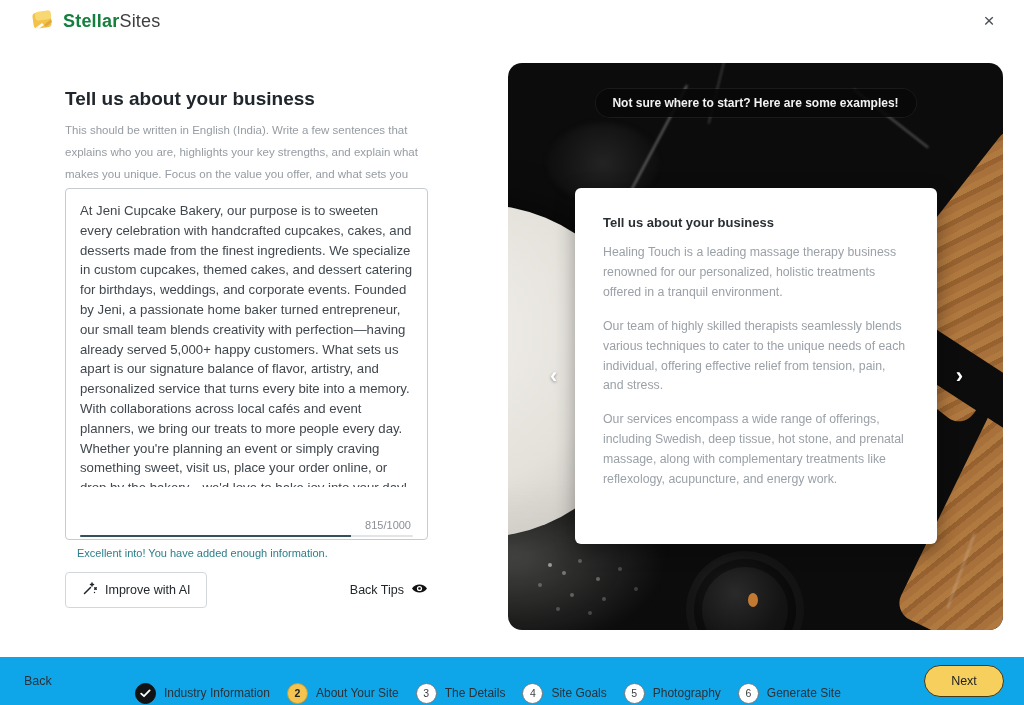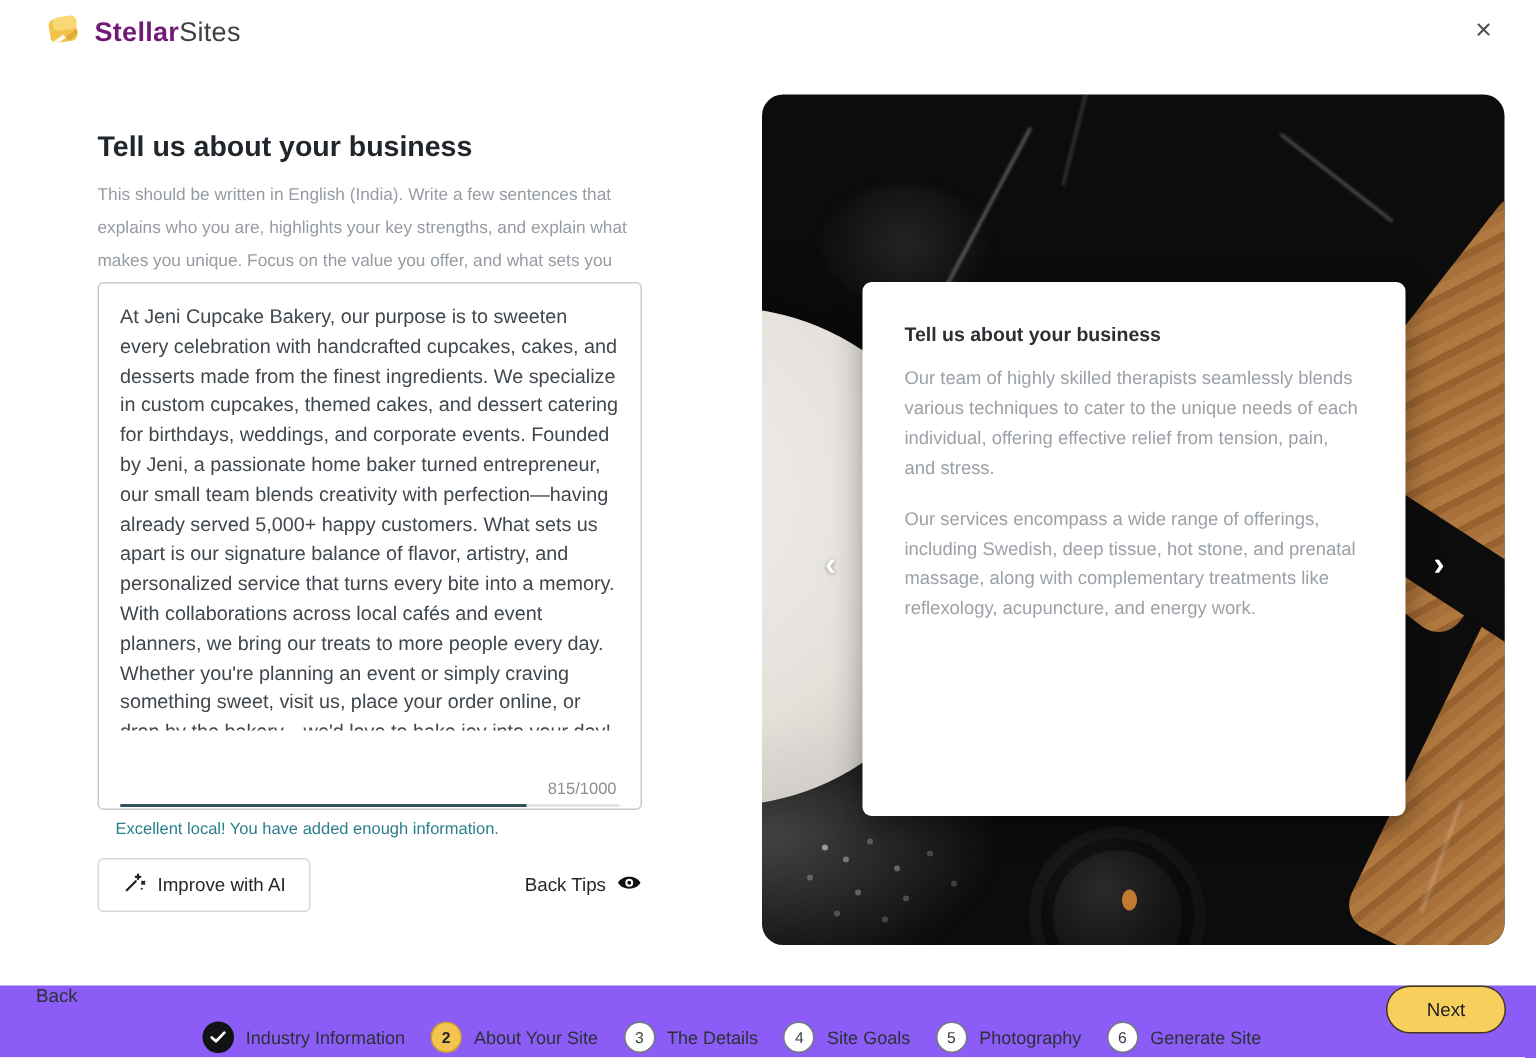--- a/index.html
+++ b/index.html
@@ -4,21 +4,21 @@
 <style>
   * { margin:0; padding:0; box-sizing:border-box; }
   html,body { background:#ffffff; }
   body { font-family:"Liberation Sans", sans-serif; color:#22272b; }
   .screen { position:relative; width:1024px; height:705px; background:#fff; overflow:hidden; }
 
   
   .logo { position:absolute; left:30px; top:9px; display:flex; align-items:center; gap:7px; }
   .logo-icon { width:26px; height:24px; position:relative; }
   .logo-text { font-size:18px; letter-spacing:.2px; }
-  .logo-text b { color:#701a75; font-weight:700;margin-top:45px; }
+  .logo-text b { color:#15803d; font-weight:700;margin-top:45px; }
   .logo-text span { color:#404040; font-weight:400; }
   .close-btn { position:absolute; right:22px; top:8px; width:26px; height:26px; display:flex;
     align-items:center; justify-content:center; font-size:19px; color:#4a4f54; cursor:pointer; }
 
   
   .page-title { position:absolute; left:65px; top:88px; font-size:19px; font-weight:700; color:#20262b; }
   .page-helper { position:absolute; left:65px; top:120px; width:372px; font-size:11.5px;
     color:#969ca2; line-height:1.9; }
 
   .textarea-box { position:absolute; left:65px; top:188px; width:363px; height:352px;
@@ -83,21 +83,21 @@
   .example-card h3 { font-size:13px; font-weight:700; color:#2a2f33; margin-bottom:13px; }
   .example-card p { font-size:12.3px; color:#9ba1a7; line-height:1.62; margin-bottom:14px; }
 
   .carousel-arrow { position:absolute; color:#ffffff; font-size:22px; font-weight:700;
     cursor:pointer; text-shadow:0 1px 3px rgba(0,0,0,.4); line-height:1; }
   .arrow-prev { left:42px; top:302px; }
   .arrow-next { right:40px; top:302px; }
 
   
   .footer { position:absolute; left:0; right:0; bottom:0; height:48px; display:flex;
-    align-items:flex-start; padding:0 20px 0 24px; background:#8b5cf6; }
+    align-items:center; padding:0 20px 0 24px; background:#0ea5e9; }
   .back-link { font-size:12.5px; color:#2c3136; cursor:pointer; }
   .stepper { display:flex; align-items:center; gap:17px; margin:0 auto; }
   .step { display:flex; align-items:center; gap:8px; cursor:pointer;margin-top:24px; }
   .step-circle { width:21px; height:21px; border-radius:50%; display:flex; align-items:center;
     justify-content:center; font-size:10.5px; color:#3a3f44; border:1px solid #74797e; background:#fff; }
   .step.done .step-circle { background:#111315; border-color:#111315; color:#fff; }
   .step.current .step-circle { background:#f3c44f; border-color:#c79c35; color:#222; font-weight:700; }
   .step-label { font-size:12px; color:#2c3136; }
   .next-btn { width:80px; height:32px; border-radius:999px; background:#f6cf5d;
     border:1.5px solid #44391c; font-size:12.5px; color:#1d1f21; cursor:pointer;
@@ -125,21 +125,21 @@
   <p class="page-helper">This should be written in English (India). Write a few sentences that explains who you are, highlights your key strengths, and explain what makes you unique. Focus on the value you offer, and what sets you apart from others in your field.</p>
 
   <div class="textarea-box">
     <textarea spellcheck="false" style="">At Jeni Cupcake Bakery, our purpose is to sweeten every celebration with handcrafted cupcakes, cakes, and desserts made from the finest ingredients. We specialize in custom cupcakes, themed cakes, and dessert catering for birthdays, weddings, and corporate events. Founded by Jeni, a passionate home baker turned entrepreneur, our small team blends creativity with perfection—having already served 5,000+ happy customers. What sets us apart is our signature balance of flavor, artistry, and personalized service that turns every bite into a memory. With collaborations across local cafés and event planners, we bring our treats to more people every day. Whether you're planning an event or simply craving something sweet, visit us, place your order online, or drop by the bakery—we'd love to bake joy into your day!</textarea>
     <div class="char-counter">815/1000</div>
     <div class="char-progress">
       <div class="fill" style="width: 81.5%;"></div>
     </div>
   </div>
 
-  <div class="success-msg">Excellent local! You have added enough information.</div>
+  <div class="success-msg">Excellent into! You have added enough information.</div>
 
   <div class="actions-row">
     <button class="improve-btn">
       <span>
         <svg width="15" height="15" viewBox="0 0 15 15" fill="none" stroke="#1f2428" stroke-width="1.5" stroke-linecap="round">
           <path d="M2.5 12.5 L8.5 6.5"></path>
           <path d="M10 2 v3 M8.5 3.5 h3"></path>
           <path d="M12.8 6.8 l1.4 1.4 M14.2 6.8 l-1.4 1.4"></path>
           <circle cx="12.5" cy="11.5" r="0.7" fill="#1f2428" stroke="none"></circle>
         </svg>
@@ -166,24 +166,26 @@
     <div class="wood wood2"></div>
     <div class="wood-gap"></div>
     <div class="marble-vein v1"></div>
     <div class="marble-vein v2"></div>
     <div class="marble-vein v3"></div>
     <div class="marble-vein v4"></div>
     <div class="bowl"></div>
     <div class="bowl-dot"></div>
     <div class="speckles"></div>
 
+    <div class="tooltip-pill">Not sure where to start? Here are some examples!</div>
 
     <div class="example-card">
       <h3>Tell us about your business</h3>
       <div id="example-paragraphs">
+          <p>Healing Touch is a leading massage therapy business renowned for our personalized, holistic treatments offered in a tranquil environment.</p>
           <p>Our team of highly skilled therapists seamlessly blends various techniques to cater to the unique needs of each individual, offering effective relief from tension, pain, and stress.</p>
           <p>Our services encompass a wide range of offerings, including Swedish, deep tissue, hot stone, and prenatal massage, along with complementary treatments like reflexology, acupuncture, and energy work.</p>
         </div>
     </div>
 
     <div class="carousel-arrow arrow-prev">‹</div>
     <div class="carousel-arrow arrow-next">›</div>
   </div>
 
   <div class="footer">

